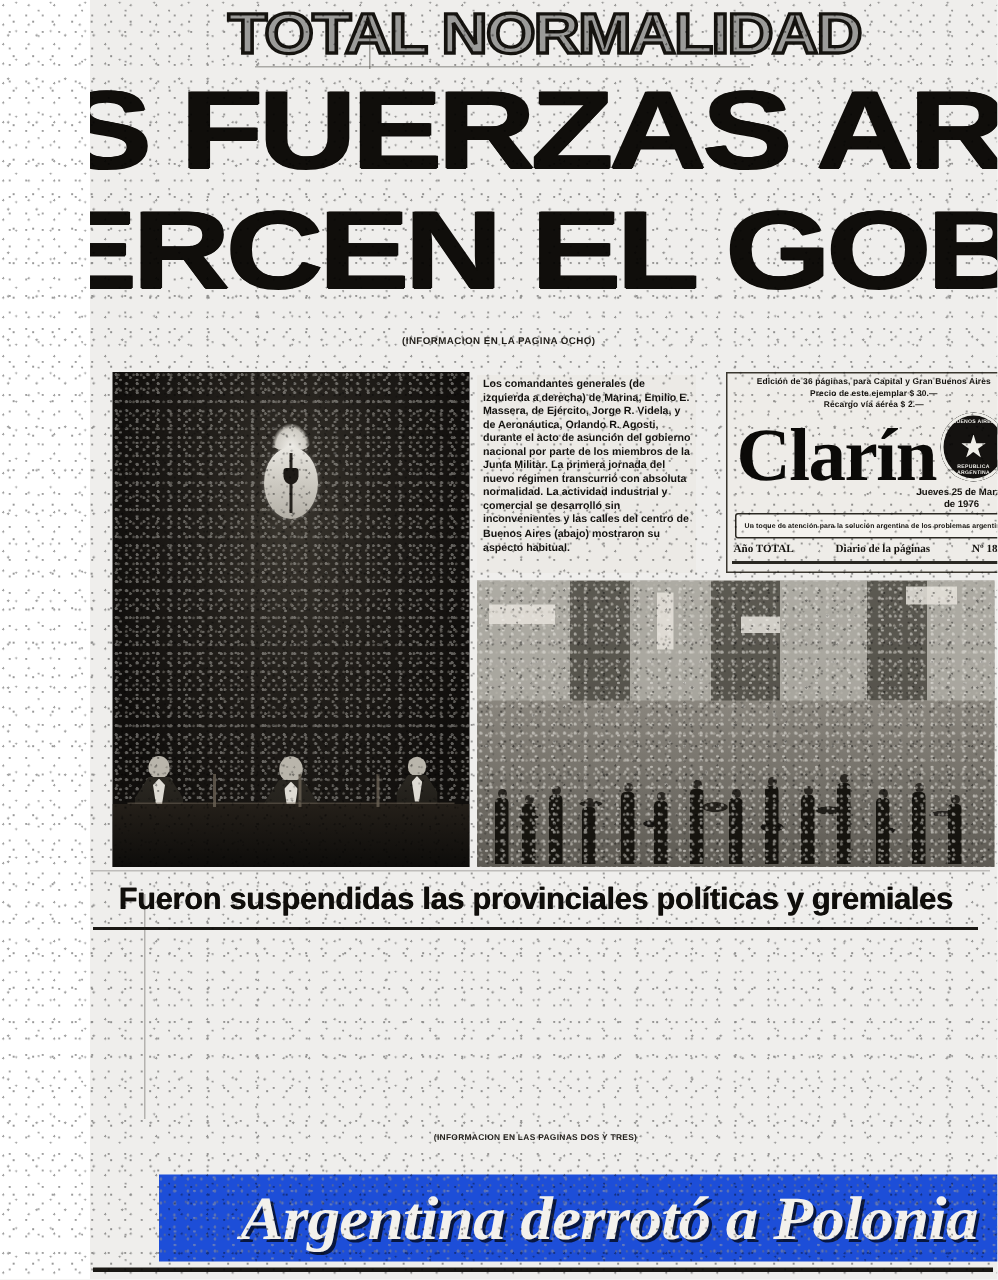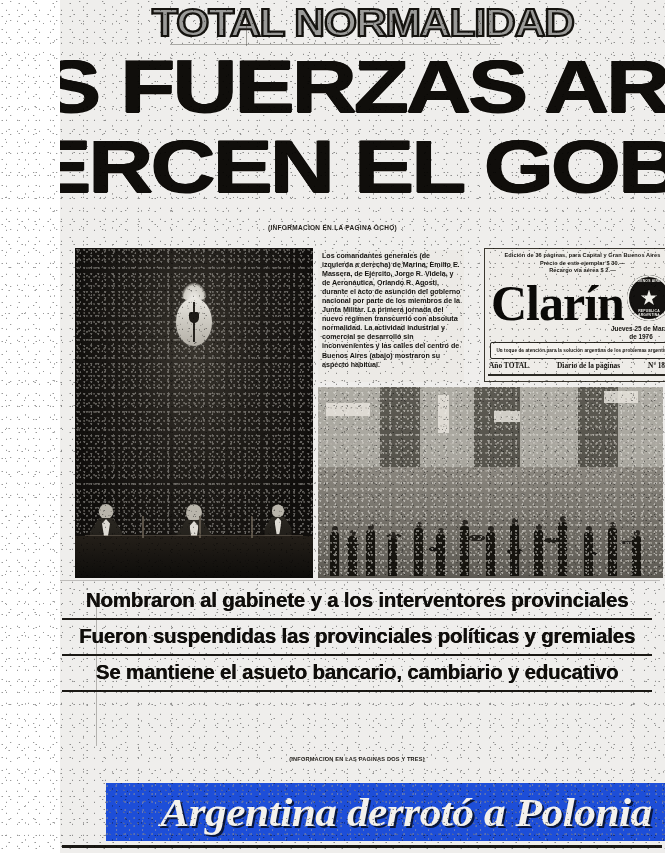--- a/index.html
+++ b/index.html
@@ -371,23 +371,21 @@
     <div class="person" style="left:216px;height:46px"></div>
     <div class="person" style="left:240px;height:54px"></div>
     <div class="person" style="left:266px;height:44px"></div>
     <div class="person" style="left:290px;height:48px"></div>
     <div class="person" style="left:314px;height:40px"></div>
     <div class="tex"></div>
     <div class="grain soft"></div>
   </div>
 
   <div id="subheads">
-    <div class="sub">Nombraron al gabinete y a los interventores provinciales</div>
     <div class="sub">Fueron suspendidas las provinciales políticas y gremiales</div>
-    <div class="sub">Se mantiene el asueto bancario, cambiario y educativo</div>
     <div class="subnote">(INFORMACION EN LAS PAGINAS DOS Y TRES)</div>
   </div>
 
   <div id="sports">
     <div class="tex"></div>
     <div id="sports-title">Argentina derrotó a Polonia</div>
   </div>
   <div id="sports-rule"></div>
 
   <div class="crease h" style="left:170px;top:44px;width:330px;opacity:.35"></div>

